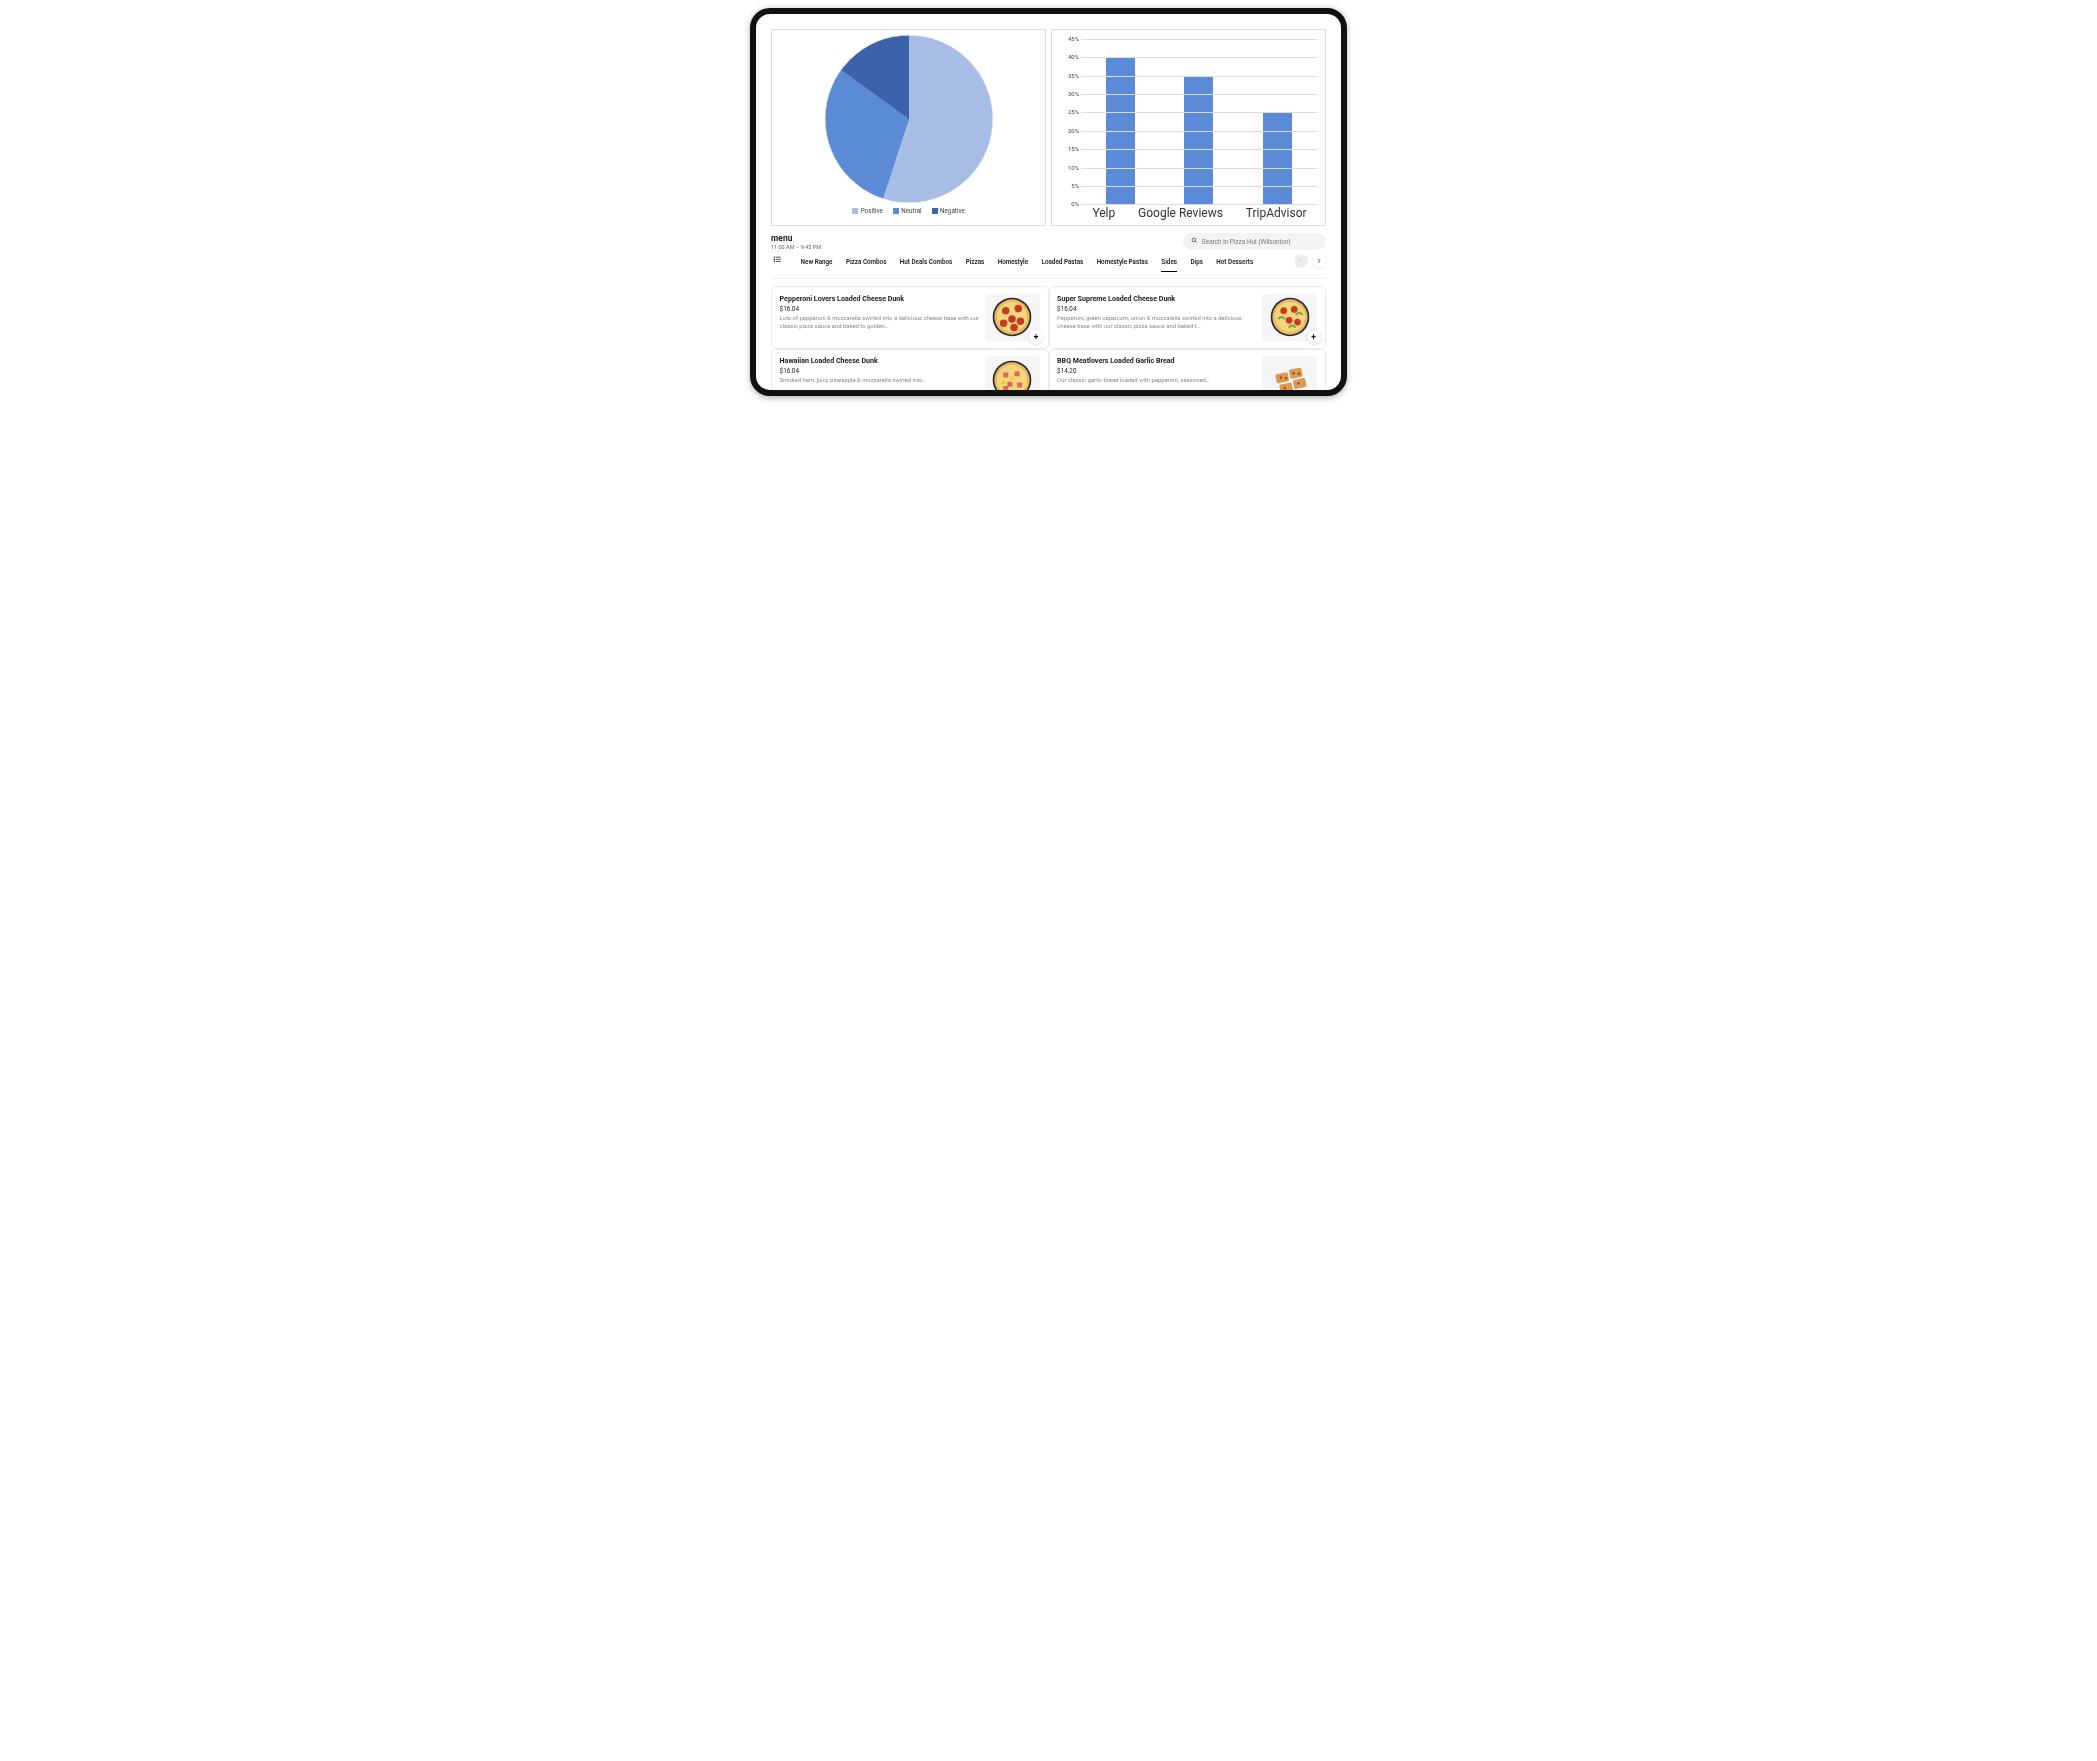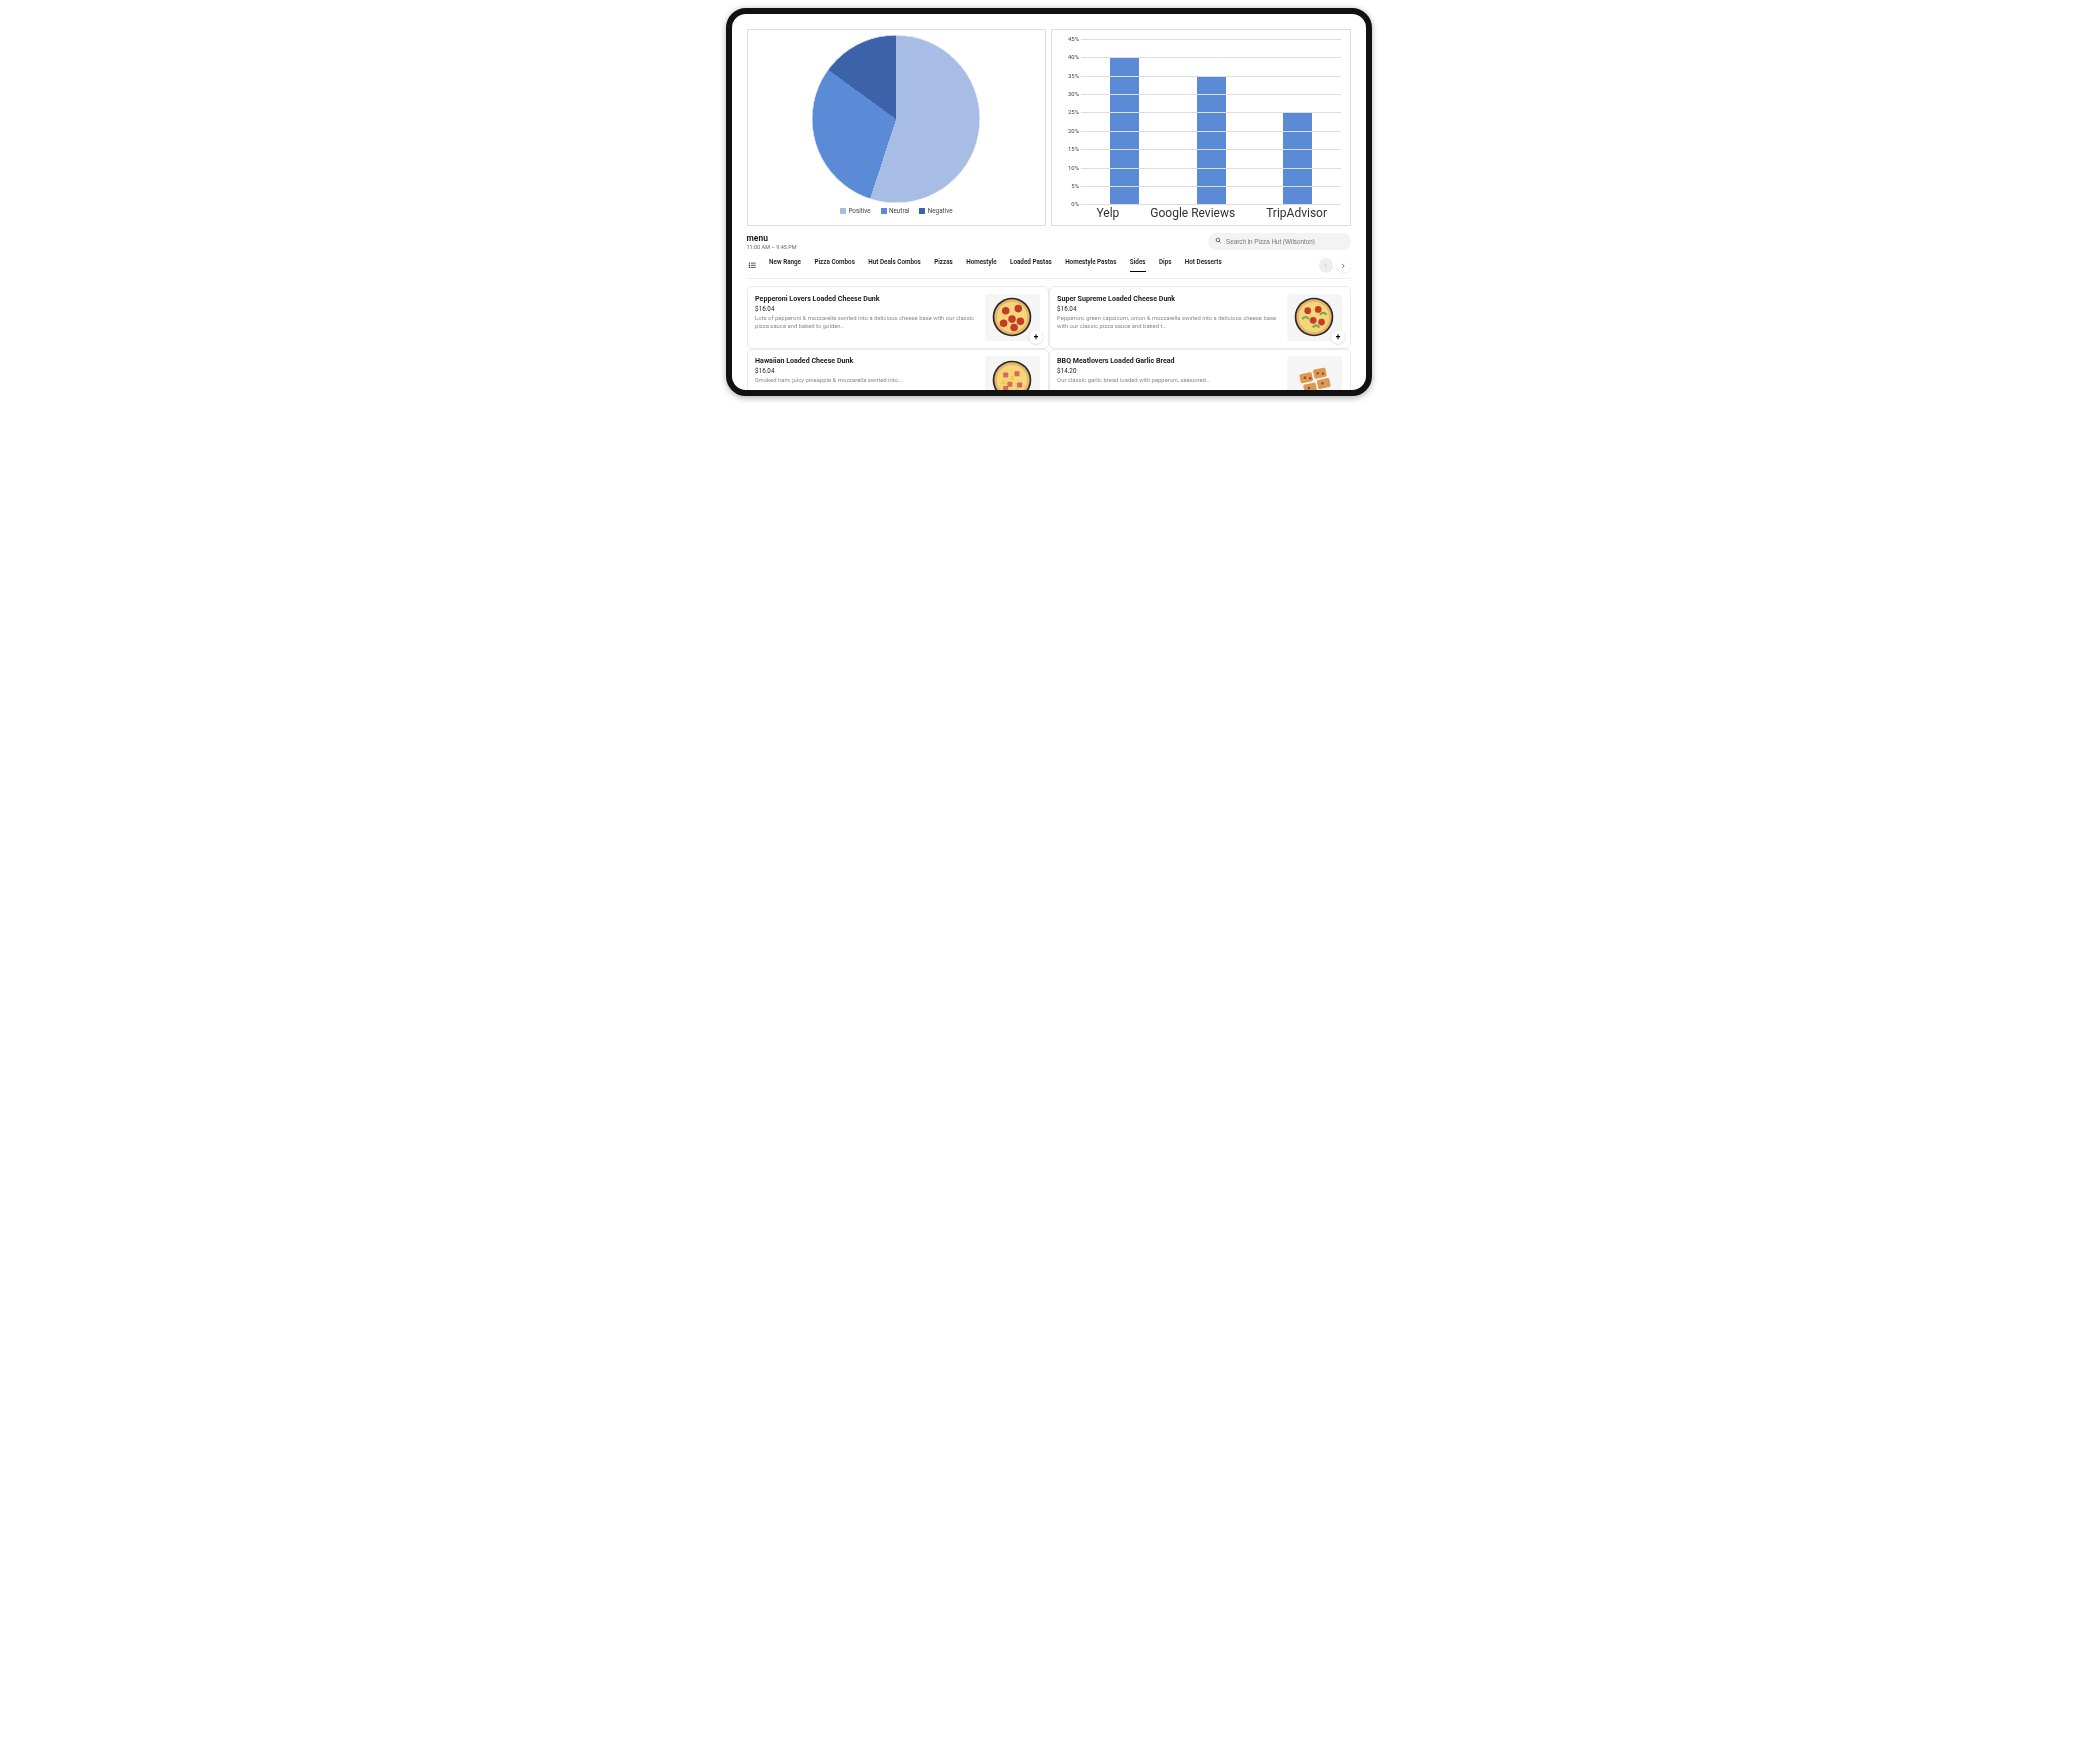--- a/index.html
+++ b/index.html
@@ -5,21 +5,21 @@
   * { box-sizing: border-box; margin: 0; padding: 0; }
   body {
     font-family: -apple-system, BlinkMacSystemFont, "Segoe UI", Roboto, Helvetica, Arial, sans-serif;
     background: #fff;
     display: flex;
     justify-content: center;
     align-items: flex-start;
     padding: 8.4px;
   }
   .tablet {
-    width: 646px;
+    width: 597px;
     height: 388px;
     background: #fff;
     border: 6.7px solid #111;
     border-radius: 20px;
     box-shadow: 0 1.7px 6.7px rgba(0,0,0,.3);
     overflow: hidden;
     position: relative;
   }
   .screen {
     width: 100%;
@@ -76,21 +76,21 @@
   .menu-hours { font-size:5.5px; color:#666; margin-top:0.8px; }
   .search-box {
     display:flex; align-items:center; gap:4.2px;
     background:#f3f3f3; border-radius:10px;
     padding:4.2px 7.6px; width:143px;
     color:#666; font-size:6.3px;
   }
   .search-box svg { width:6.7px; height:6.7px; }
   .search-input { border:none; background:transparent; outline:none; font-size:6.3px; flex:1; color:#333; }
   
-  .tabs-row { display:flex; align-items:center; gap:5px; position:relative; border-bottom:0.4px solid #eee; }
+  .tabs-row { display:flex; align-items:flex-start; gap:12px; position:relative; border-bottom:0.4px solid #eee; }
   .list-btn { width:11.7px; height:11.7px; display:flex; align-items:center; justify-content:center; margin-right:5.9px; }
   .tabs { display:flex; gap:13.4px; flex:1; overflow:hidden; padding:4.2px 0 5.9px 0;}
   .tab { font-size:6.3px; font-weight:600; color:#1a1a1a; white-space:nowrap; padding-bottom:5px; cursor:pointer; }
   .tab.active { border-bottom:1.3px solid #000; }
   .nav-btns { display:flex; gap:3.4px; padding-left:5px; }
   .circle-btn {
     width:14.3px; height:14.3px; border-radius:50%;
     display:flex; align-items:center; justify-content:center;
     font-size:7.6px; cursor:pointer;
     box-shadow:0 0.4px 1.3px rgba(0,0,0,.15);

